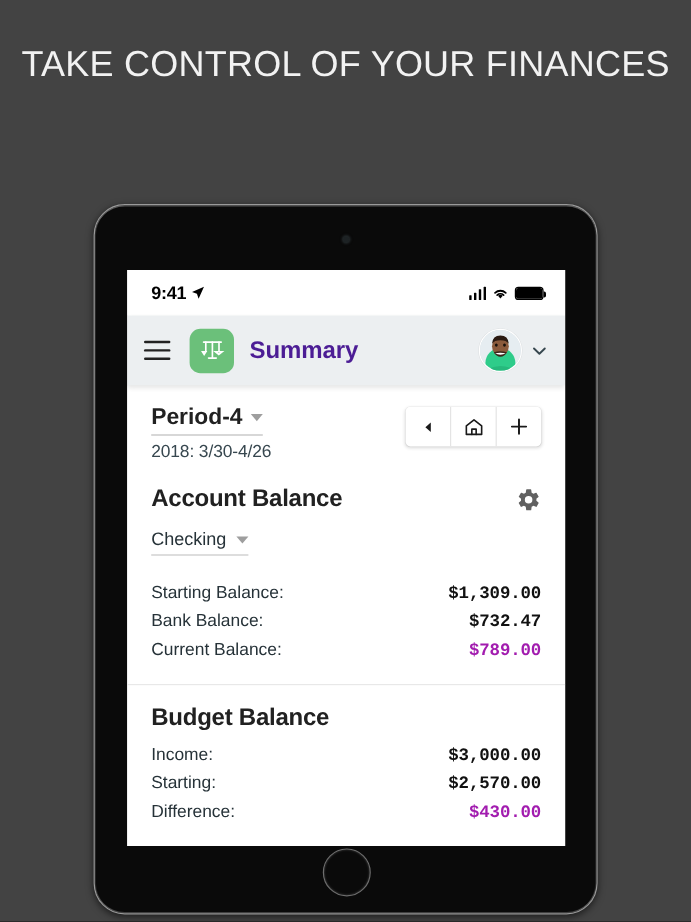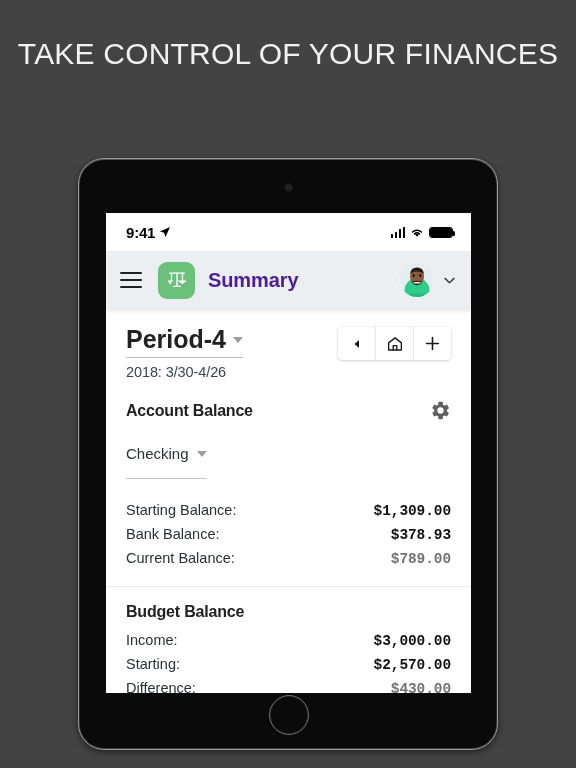--- a/index.html
+++ b/index.html
@@ -26,21 +26,21 @@
     font-size: 30px;
     font-weight: 400;
     line-height: 39px;
     letter-spacing: 0.2px;
   }
 
   
   .tablet {
     position: absolute;
     left: 78px;
-    top: 158px;
+    top: 170px;
     width: 420px;
     height: 592px;
     border-radius: 26px;
     background: #0a0a0a;
     box-sizing: border-box;
     border: 1px solid #9a9a9a;
     box-shadow: 0 2px 6px rgba(0,0,0,0.55),
                 inset 0 1px 0 rgba(255,255,255,0.30),
                 inset 0 -1px 0 rgba(255,255,255,0.22),
                 inset 1px 0 0 rgba(255,255,255,0.12),
@@ -193,21 +193,21 @@
     padding: 0;
     background: #fff;
   }
   .period-row {
     display: flex;
     align-items: flex-start;
     justify-content: space-between;
     padding: 16px 20px 0 20px;
   }
   .period-name {
-    font-size: 25px;
+    font-size: 19px;
     font-weight: 700;
     color: #212121;
     display: inline-flex;
     align-items: center;
     gap: 7px;
     border-bottom: 1.5px solid #bdbdbd;
     padding-bottom: 3px;
   }
   .caret {
     width: 0; height: 0;
@@ -243,55 +243,55 @@
   .section {
     padding: 0 20px;
   }
   .section-head {
     display: flex;
     align-items: center;
     justify-content: space-between;
     margin-top: 20px;
   }
   .section-title {
-    font-size: 16px;
+    font-size: 20px;
     font-weight: 700;
     color: #212121;
     letter-spacing: -0.2px;
   }
   .account-select {
     display: inline-flex;
     align-items: center;
     gap: 8px;
     font-size: 15px;
     color: #263238;
     border-bottom: 1.3px solid #c7c7c7;
-    padding-bottom: 16px;
-    margin-top: 24px;
+    padding-bottom: 4px;
+    margin-top: 13px;
     cursor: pointer;
   }
   .rows {
     margin-top: 19px;
     padding-bottom: 16px;
   }
   .row {
     display: flex;
     justify-content: space-between;
     align-items: baseline;
     font-size: 14.5px;
     color: #263238;
     padding: 3.5px 0;
   }
   .row .val {
     font-weight: 700;
     color: #111;
     letter-spacing: -0.1px;
     font-family: Liberation Mono, monospace;
   }
-  .row .val.green { color: #737373; }
+  .row .val.green { color: #a21caf; }
   .divider {
     height: 1px;
     background: #e8e8e8;
     width: 100%;
   }
   .budget {
     padding: 16px 20px 0 20px;
   }
   .budget .section-title { display: block; margin-bottom: 7px; }
   .budget .rows { margin-top: 0; }
@@ -409,21 +409,21 @@
           <span>Checking</span>
           <span class="caret"></span>
         </div>
         <div class="rows">
           <div class="row">
             <span>Starting Balance:</span>
             <span class="val">$1,309.00</span>
           </div>
           <div class="row">
             <span>Bank Balance:</span>
-            <span class="val">$378.93</span>
+            <span class="val">$732.47</span>
           </div>
           <div class="row">
             <span>Current Balance:</span>
             <span class="val green">$789.00</span>
           </div>
         </div>
       </div>
 
       <div class="divider"></div>
 

